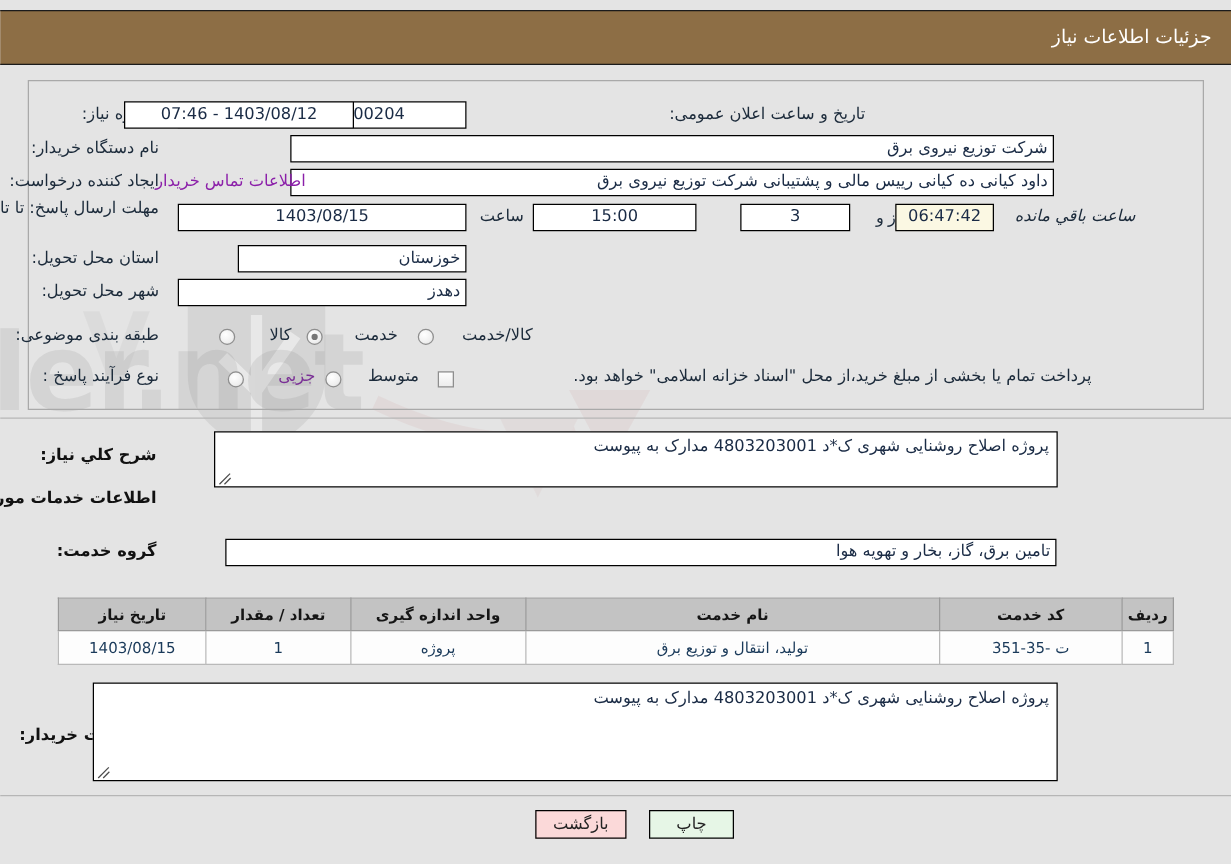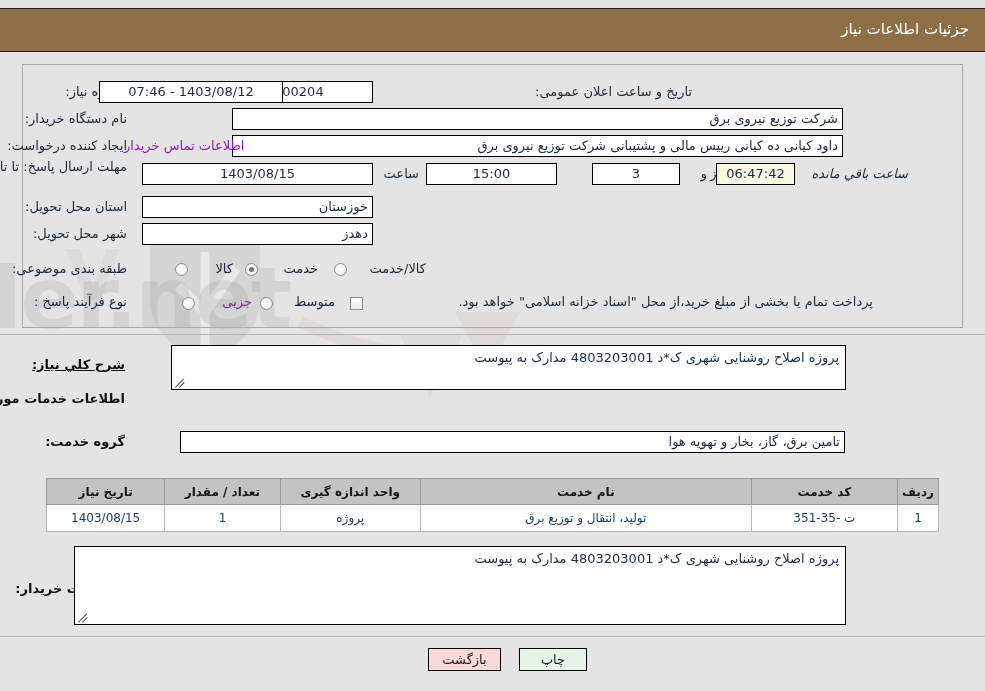--- a/index.html
+++ b/index.html
@@ -267,21 +267,21 @@
   <span class="lbl" style="right:858px; top:158px; line-height:17px; text-align:right; width:80px;">مهلت ارسال پاسخ: تا تاریخ:</span>
   <div class="fld ctr" style="right:612px; top:163px; width:231px;">1403/08/15</div>
   <span class="plain" style="right:566px; top:166px;">ساعت</span>
   <div class="fld ctr" style="right:428px; top:163px; width:131px;">15:00</div>
   <div class="fld ctr" style="right:305px; top:163px; width:88px;">3</div>
   <span class="plain" style="right:256px; top:166px;font-family:Liberation Serif, serif;">روز و</span>
   <div class="fld cream ctr" style="right:190px; top:163px; width:79px;">06:47:42</div>
   <span class="plain" style="right:77px; top:166px;font-style:italic;">ساعت باقي مانده</span>
 
   <span class="lbl" style="right:858px; top:199px;text-align:right;">استان محل تحویل:</span>
-  <div class="fld" style="right:612px; top:196px; width:231px;">خوزستان</div>
+  <div class="fld" style="right:612px; top:196px; width:183px;">خوزستان</div>
 
   <span class="lbl" style="right:858px; top:226px;">شهر محل تحویل:</span>
   <div class="fld" style="right:612px; top:223px; width:231px;">دهدز</div>
 
   <span class="lbl" style="right:858px; top:261px;">طبقه بندی موضوعی:</span>
   <span class="radio" style="right:797px; top:263px;"></span>
   <span class="plain" style="right:752px; top:261px;">کالا</span>
   <span class="radio on" style="right:727px; top:263px;"></span>
   <span class="plain" style="right:667px; top:261px;">خدمت</span>
   <span class="radio" style="right:638px; top:263px;"></span>
@@ -290,21 +290,21 @@
   <span class="lbl" style="right:858px; top:294px;">نوع فرآیند پاسخ :</span>
   <span class="radio" style="right:790px; top:297px;"></span>
   <span class="plain purple" style="right:733px; top:294px;">جزیی</span>
   <span class="radio" style="right:712px; top:297px;"></span>
   <span class="plain" style="right:650px; top:294px;">متوسط</span>
   <span class="chk" style="right:622px; top:297px;"></span>
   <span class="plain" style="right:112px; top:294px;">پرداخت تمام یا بخشی از مبلغ خرید،از محل "اسناد خزانه اسلامی" خواهد بود.</span>
 
   <div class="hr" style="top:334px;"></div>
 
-  <span class="strong-lbl" style="right:860px; top:357px;text-decoration:underline;">شرح کلي نیاز:</span>
+  <span class="strong-lbl" style="right:860px; top:357px;">شرح کلي نیاز:</span>
   <div class="ta" style="left:171px; top:345px; width:675px; height:45px;">
     <span>پروژه اصلاح روشنایی شهری ک*د 4803203001 مدارک به پیوست</span>
     <span class="grip">
       <i style="width:12px; left:0; top:9px;"></i>
       <i style="width:7px; left:4px; top:9px;"></i>
     </span>
   </div>
 
   <span class="sect-title" style="right:860px; top:391px;">اطلاعات خدمات مورد نیاز</span>
 

